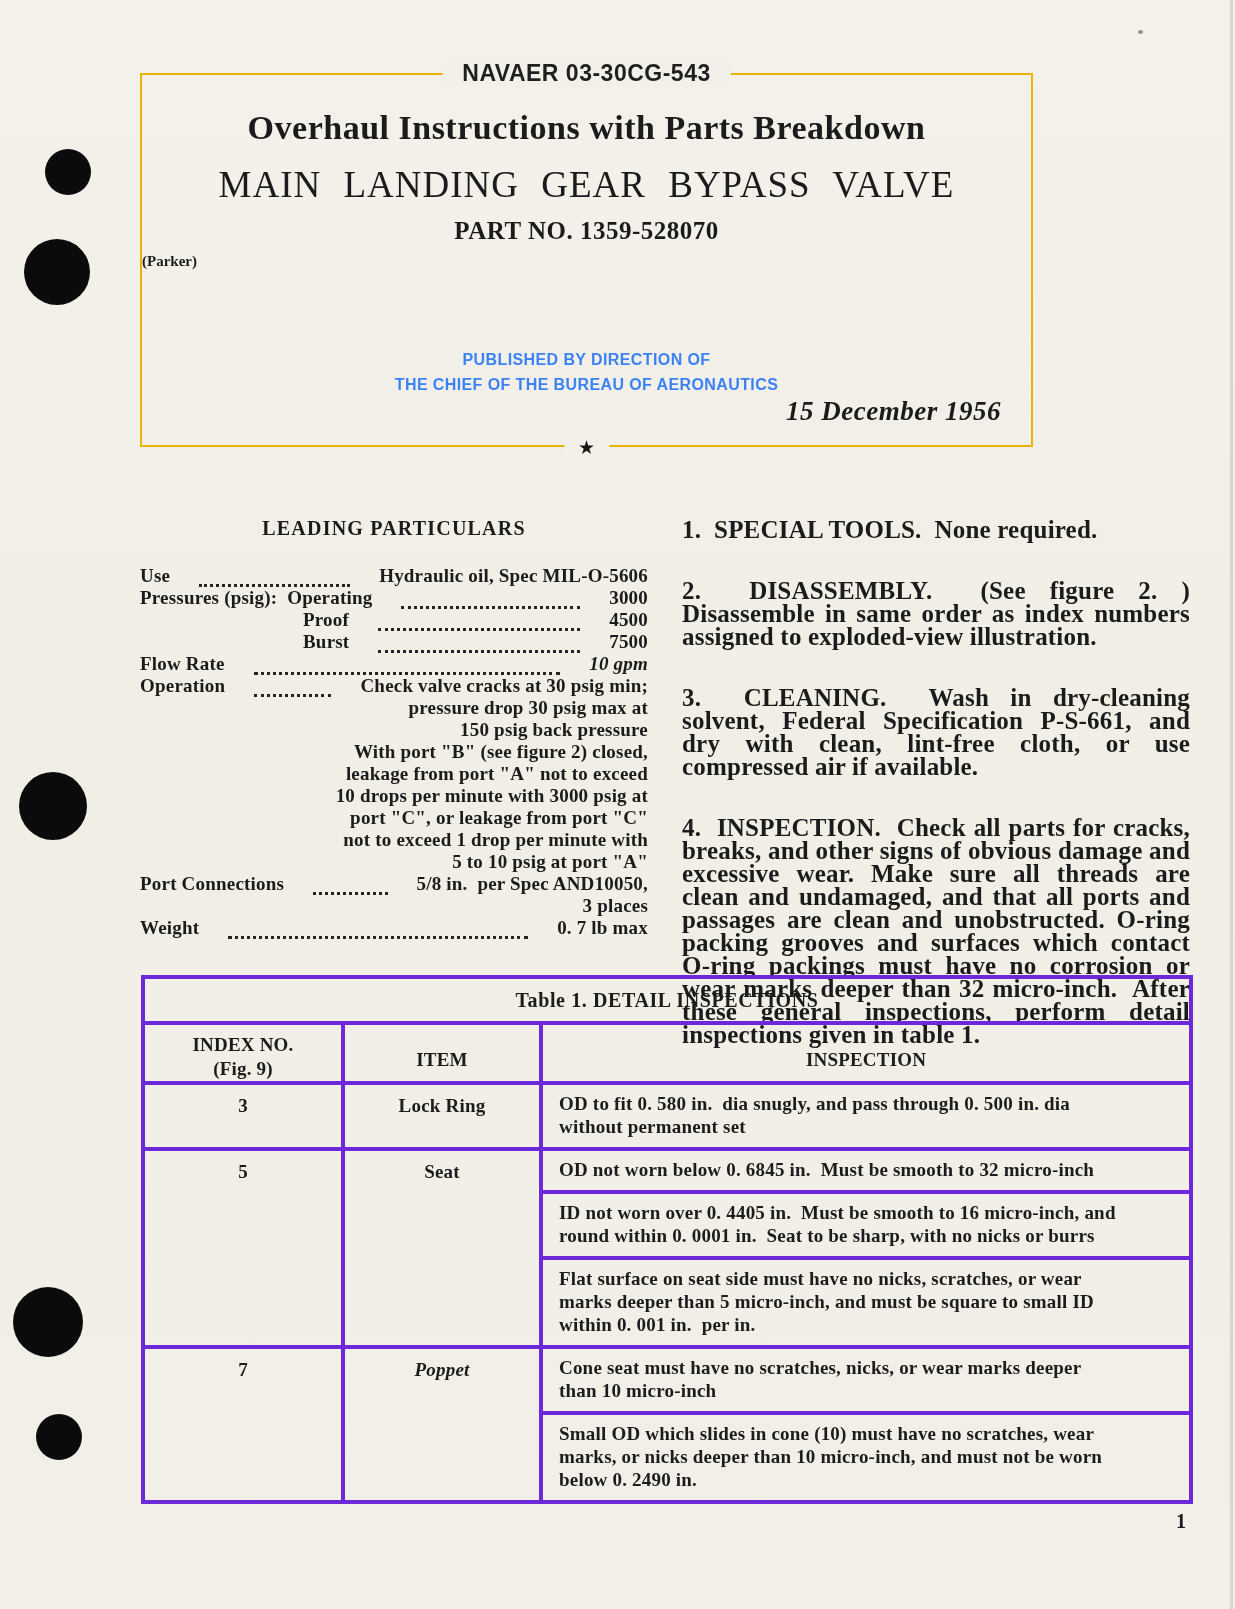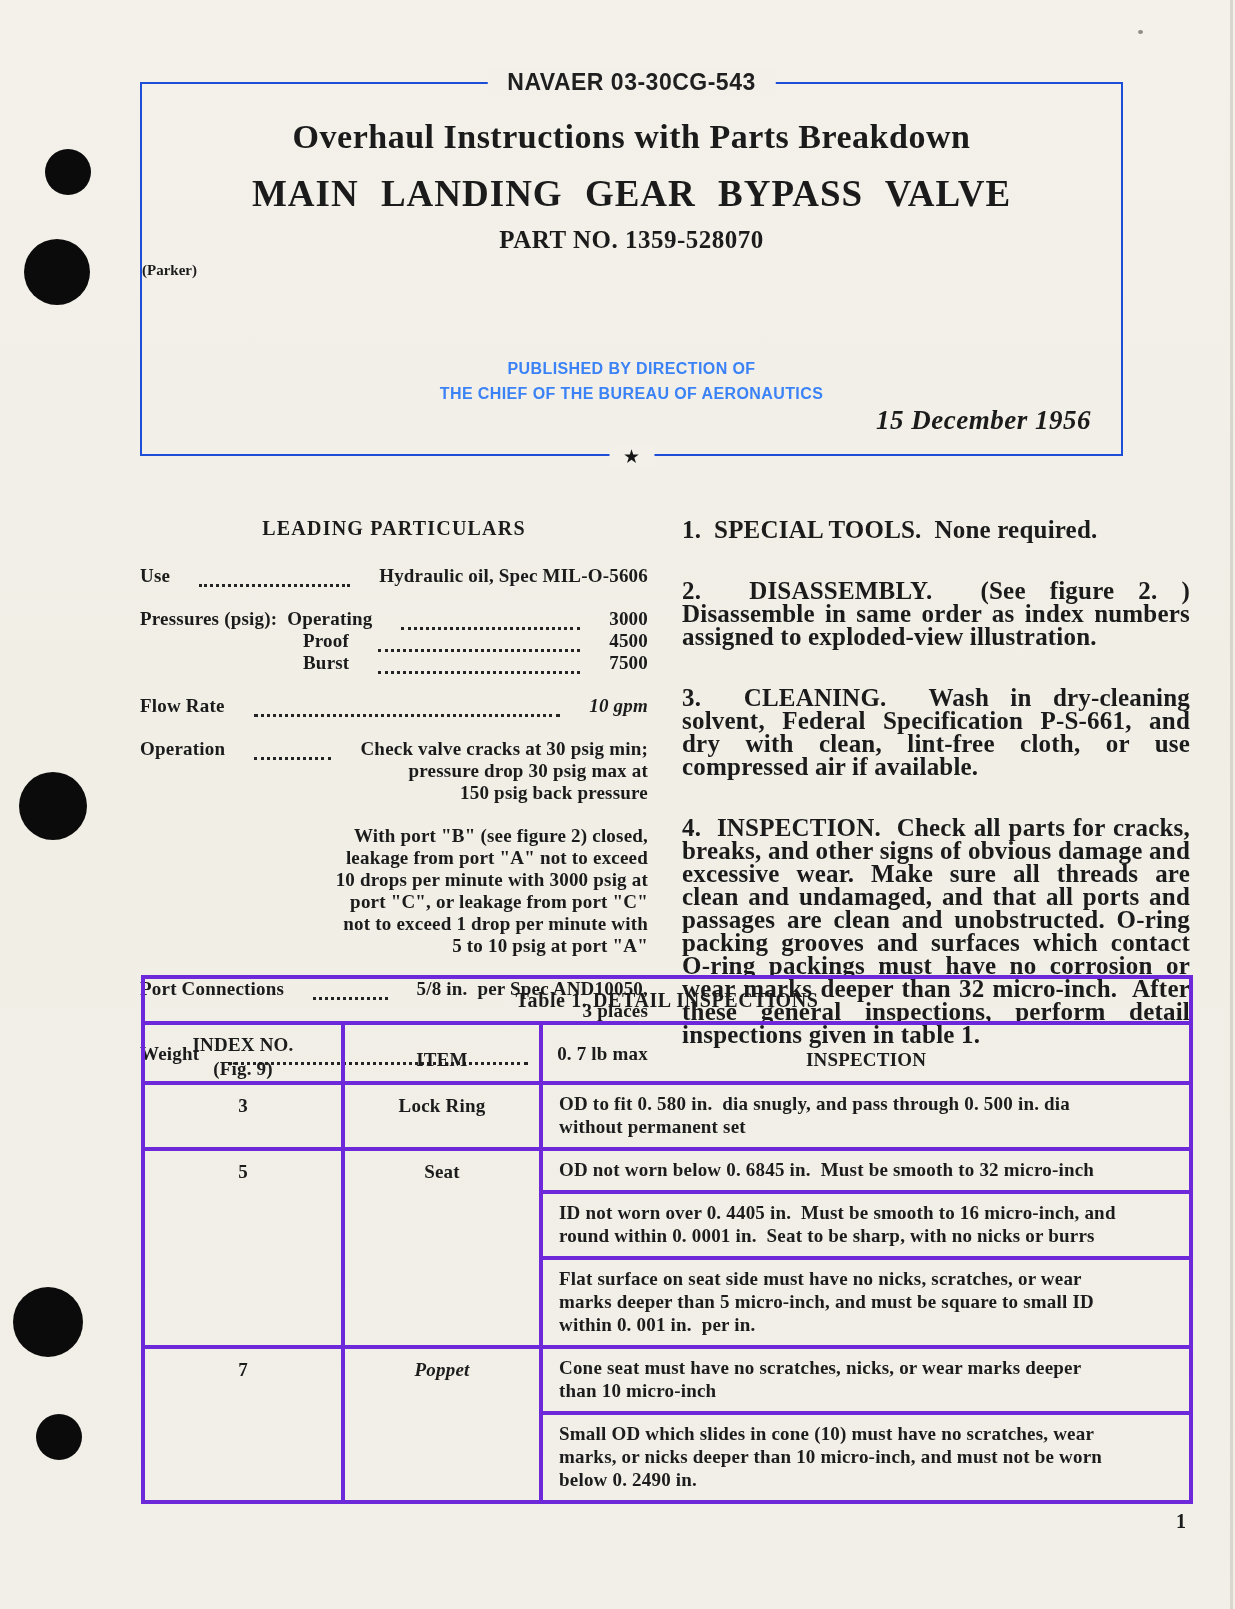--- a/index.html
+++ b/index.html
@@ -21,54 +21,54 @@
   
   .dot{ position:absolute; background:#0b0b0b; border-radius:50%; }
   .dot1{ left:45px;  top:149px;  width:46px; height:46px; }
   .dot2{ left:24px;  top:239px;  width:66px; height:66px; }
   .dot3{ left:19px;  top:772px;  width:68px; height:68px; }
   .dot4{ left:13px;  top:1287px; width:70px; height:70px; }
   .dot5{ left:36px;  top:1414px; width:46px; height:46px; }
 
   
   .title-box{
-    position:absolute; left:140px; top:82px; width:983px; height:374px;
-    border:2px solid #1d4ed8;
+    position:absolute; left:140px; top:73px; width:893px; height:374px;
+    border:2px solid #eab308;
   }
   .doc-number{
     position:absolute; top:-15px; left:50%; transform:translateX(-50%);
     background:#f2f0e9; padding:0 20px;
     font-family:"Liberation Sans", sans-serif; font-weight:bold;
     font-size:23px; letter-spacing:.5px; white-space:nowrap; color:#1f1f1f;
   }
   .divider-star{
     position:absolute; bottom:-14px; left:50%; transform:translateX(-50%);
     background:#f2f0e9; padding:0 14px; font-size:19px; color:#151515;
   }
   .tb-line1{ position:absolute; top:34px; width:100%; text-align:center;
     font-size:34px; font-weight:bold; letter-spacing:.5px; }
   .tb-line2{ position:absolute; top:88px; width:100%; text-align:center;
-    font-size:37px; font-weight:bold; word-spacing:12px; letter-spacing:1px; }
+    font-size:37px; font-weight:normal; word-spacing:12px; letter-spacing:1px; }
   .tb-partno{ position:absolute; top:142px; width:100%; text-align:center;
     font-size:25px; font-weight:bold; letter-spacing:.5px; }
   .tb-mfr{ position:absolute; top:178px; width:100%; text-align:left;
     font-size:15px; font-weight:bold; }
   .tb-published{ position:absolute; top:272px; width:100%; text-align:center;
     font-family:"Liberation Sans", sans-serif; font-weight:bold;
     font-size:16px; line-height:25px; letter-spacing:.4px; color:#3b82f6; }
   .tb-date{ position:absolute; right:30px; bottom:18px;
     font-size:27px; font-style:italic; font-weight:bold; letter-spacing:.5px; }
 
   
   .left-col{ position:absolute; left:140px; top:515px; width:508px;
     font-size:19px; font-weight:bold; letter-spacing:.2px; }
   .lp-heading{ text-align:center; font-size:20px; letter-spacing:1.2px;
     line-height:26px; margin-bottom:24px; }
   .p-line{ display:block; line-height:22px; white-space:pre; }
-  .p-line.gap{ margin-top:21px; }
+  .p-line.gap{ margin-top:0; }
   .p-line.flex{ display:flex; align-items:baseline;gap:24px; }
   .p-line.ind{ padding-left:163px; }
   .p-line.right{ text-align:right; white-space:pre; }
   .lbl,.val{ white-space:pre; }
   .val.it{ font-style:italic; }
   .dots{ flex:1 1 auto; min-width:12px; margin:0 5px; align-self:flex-end;
     border-bottom:3px dotted #242424; height:6px; }
 
   .right-col{ position:absolute; left:682px; top:518px; width:508px;
     font-size:25px; font-weight:bold; letter-spacing:.2px; }

